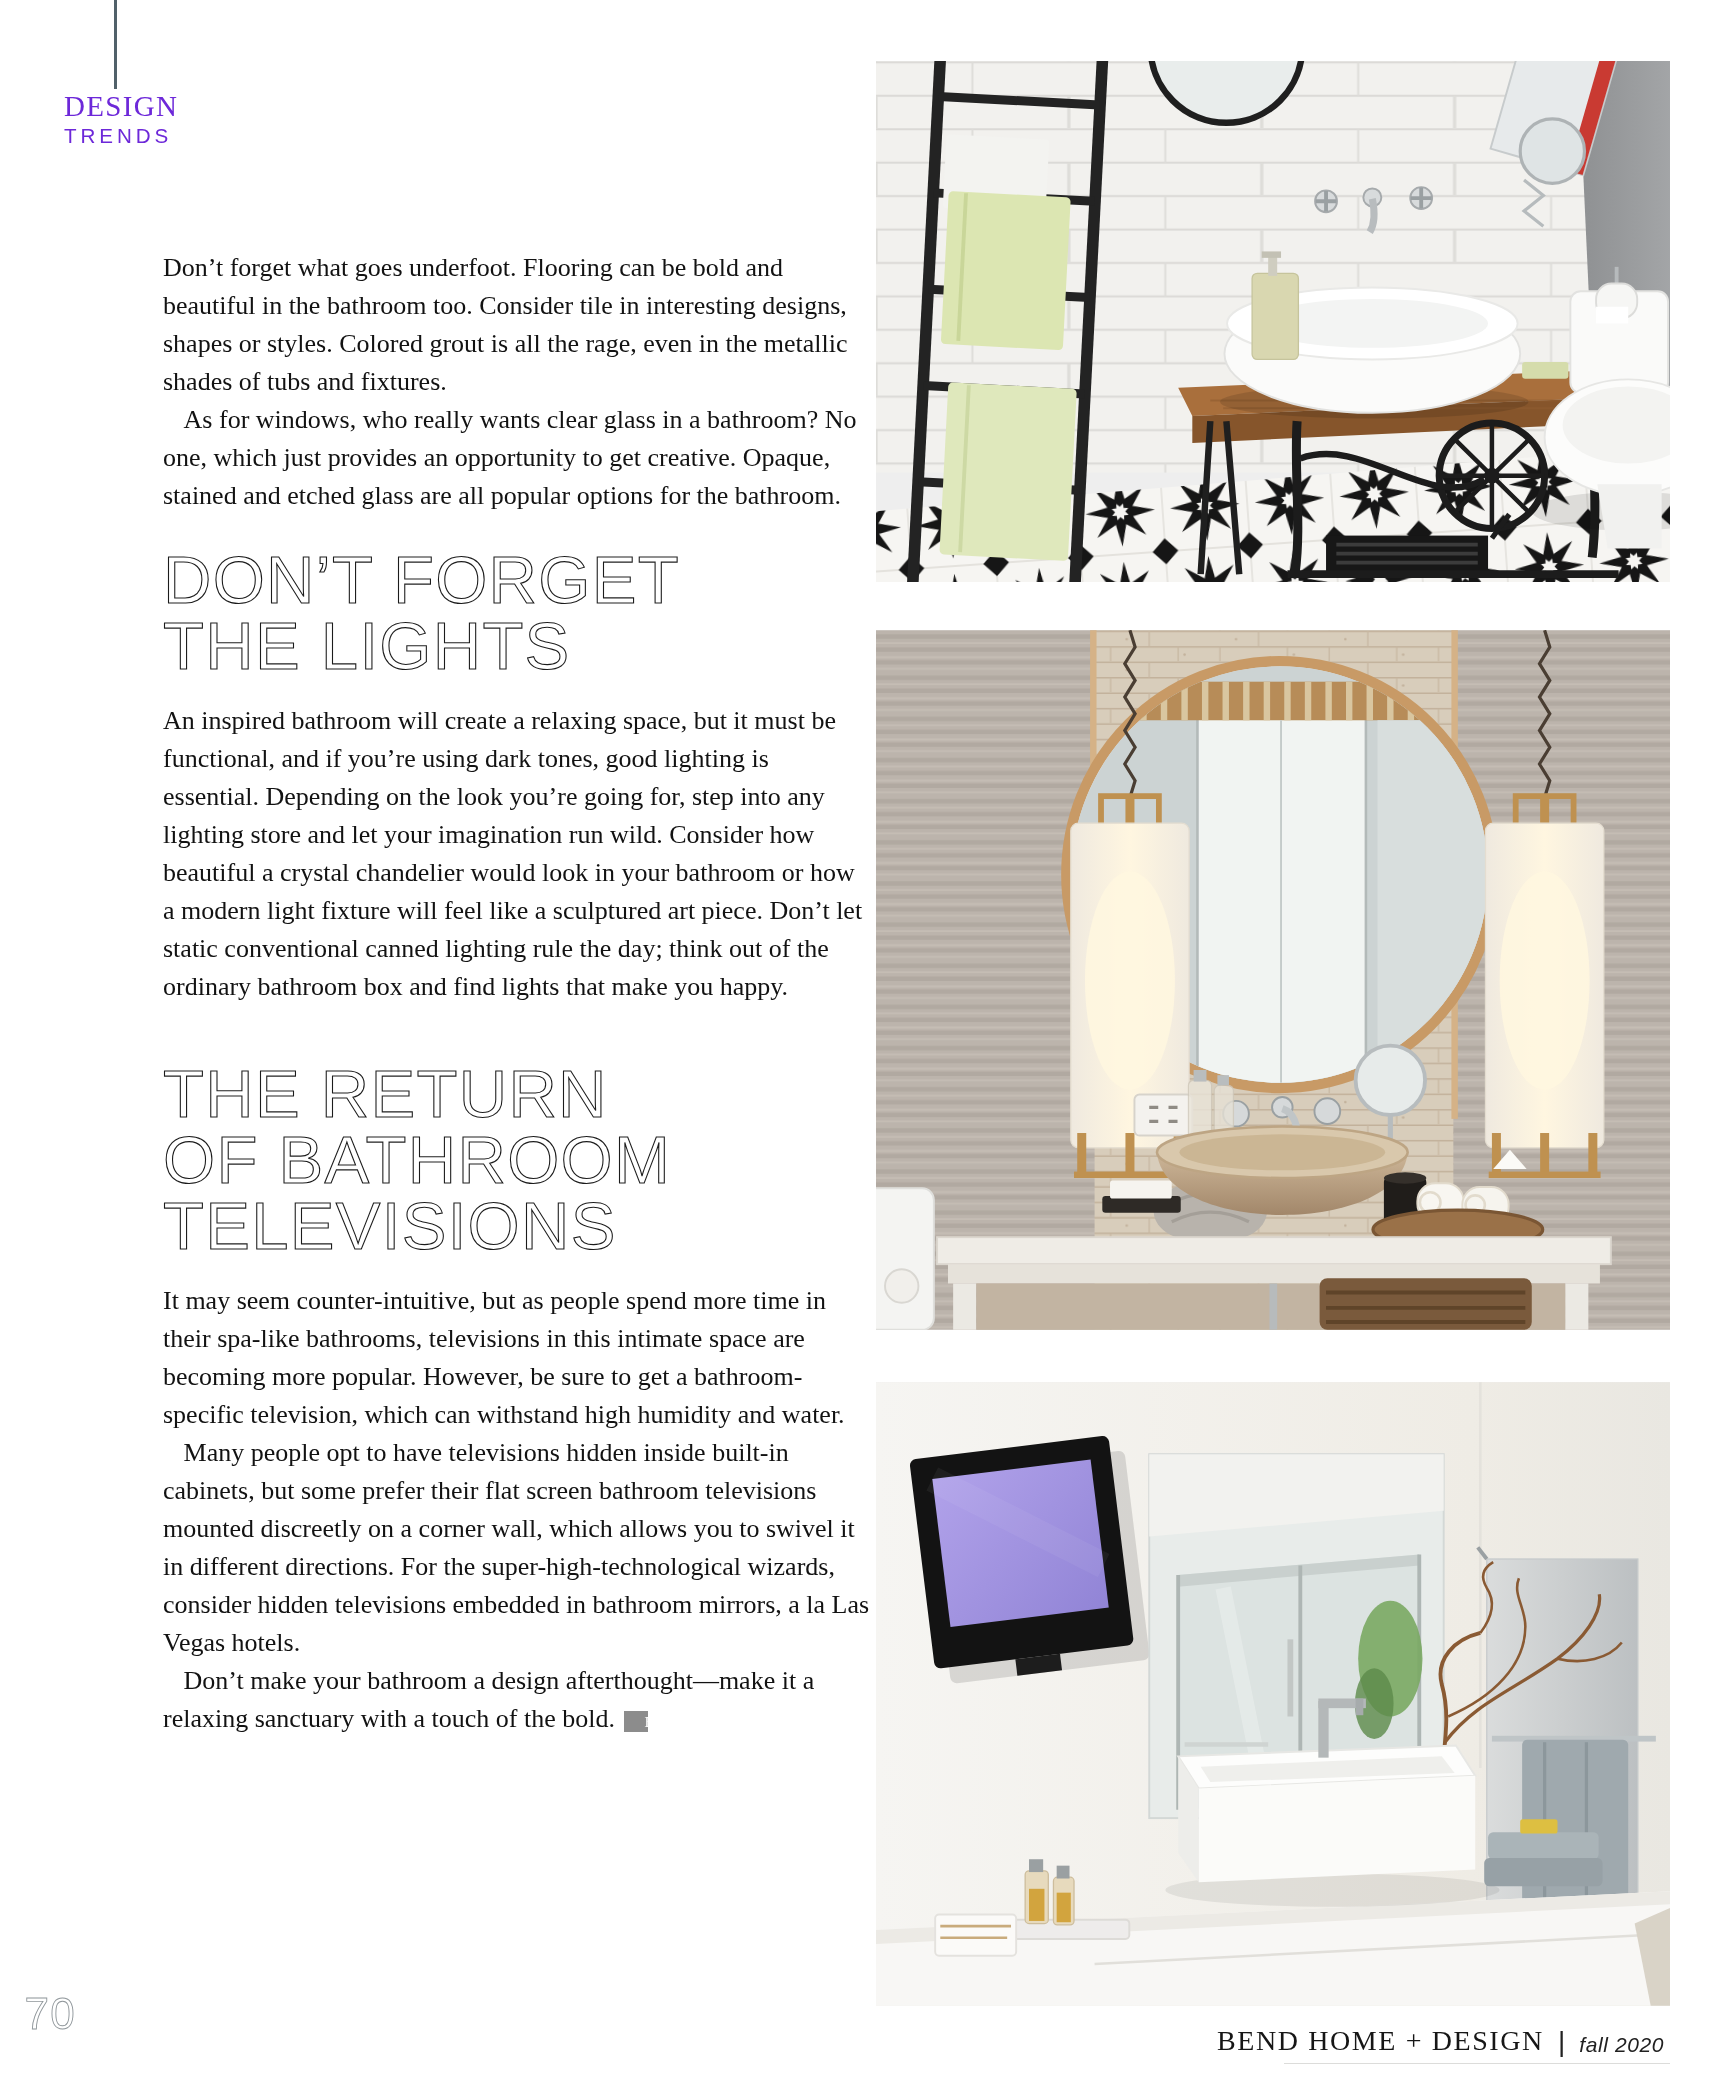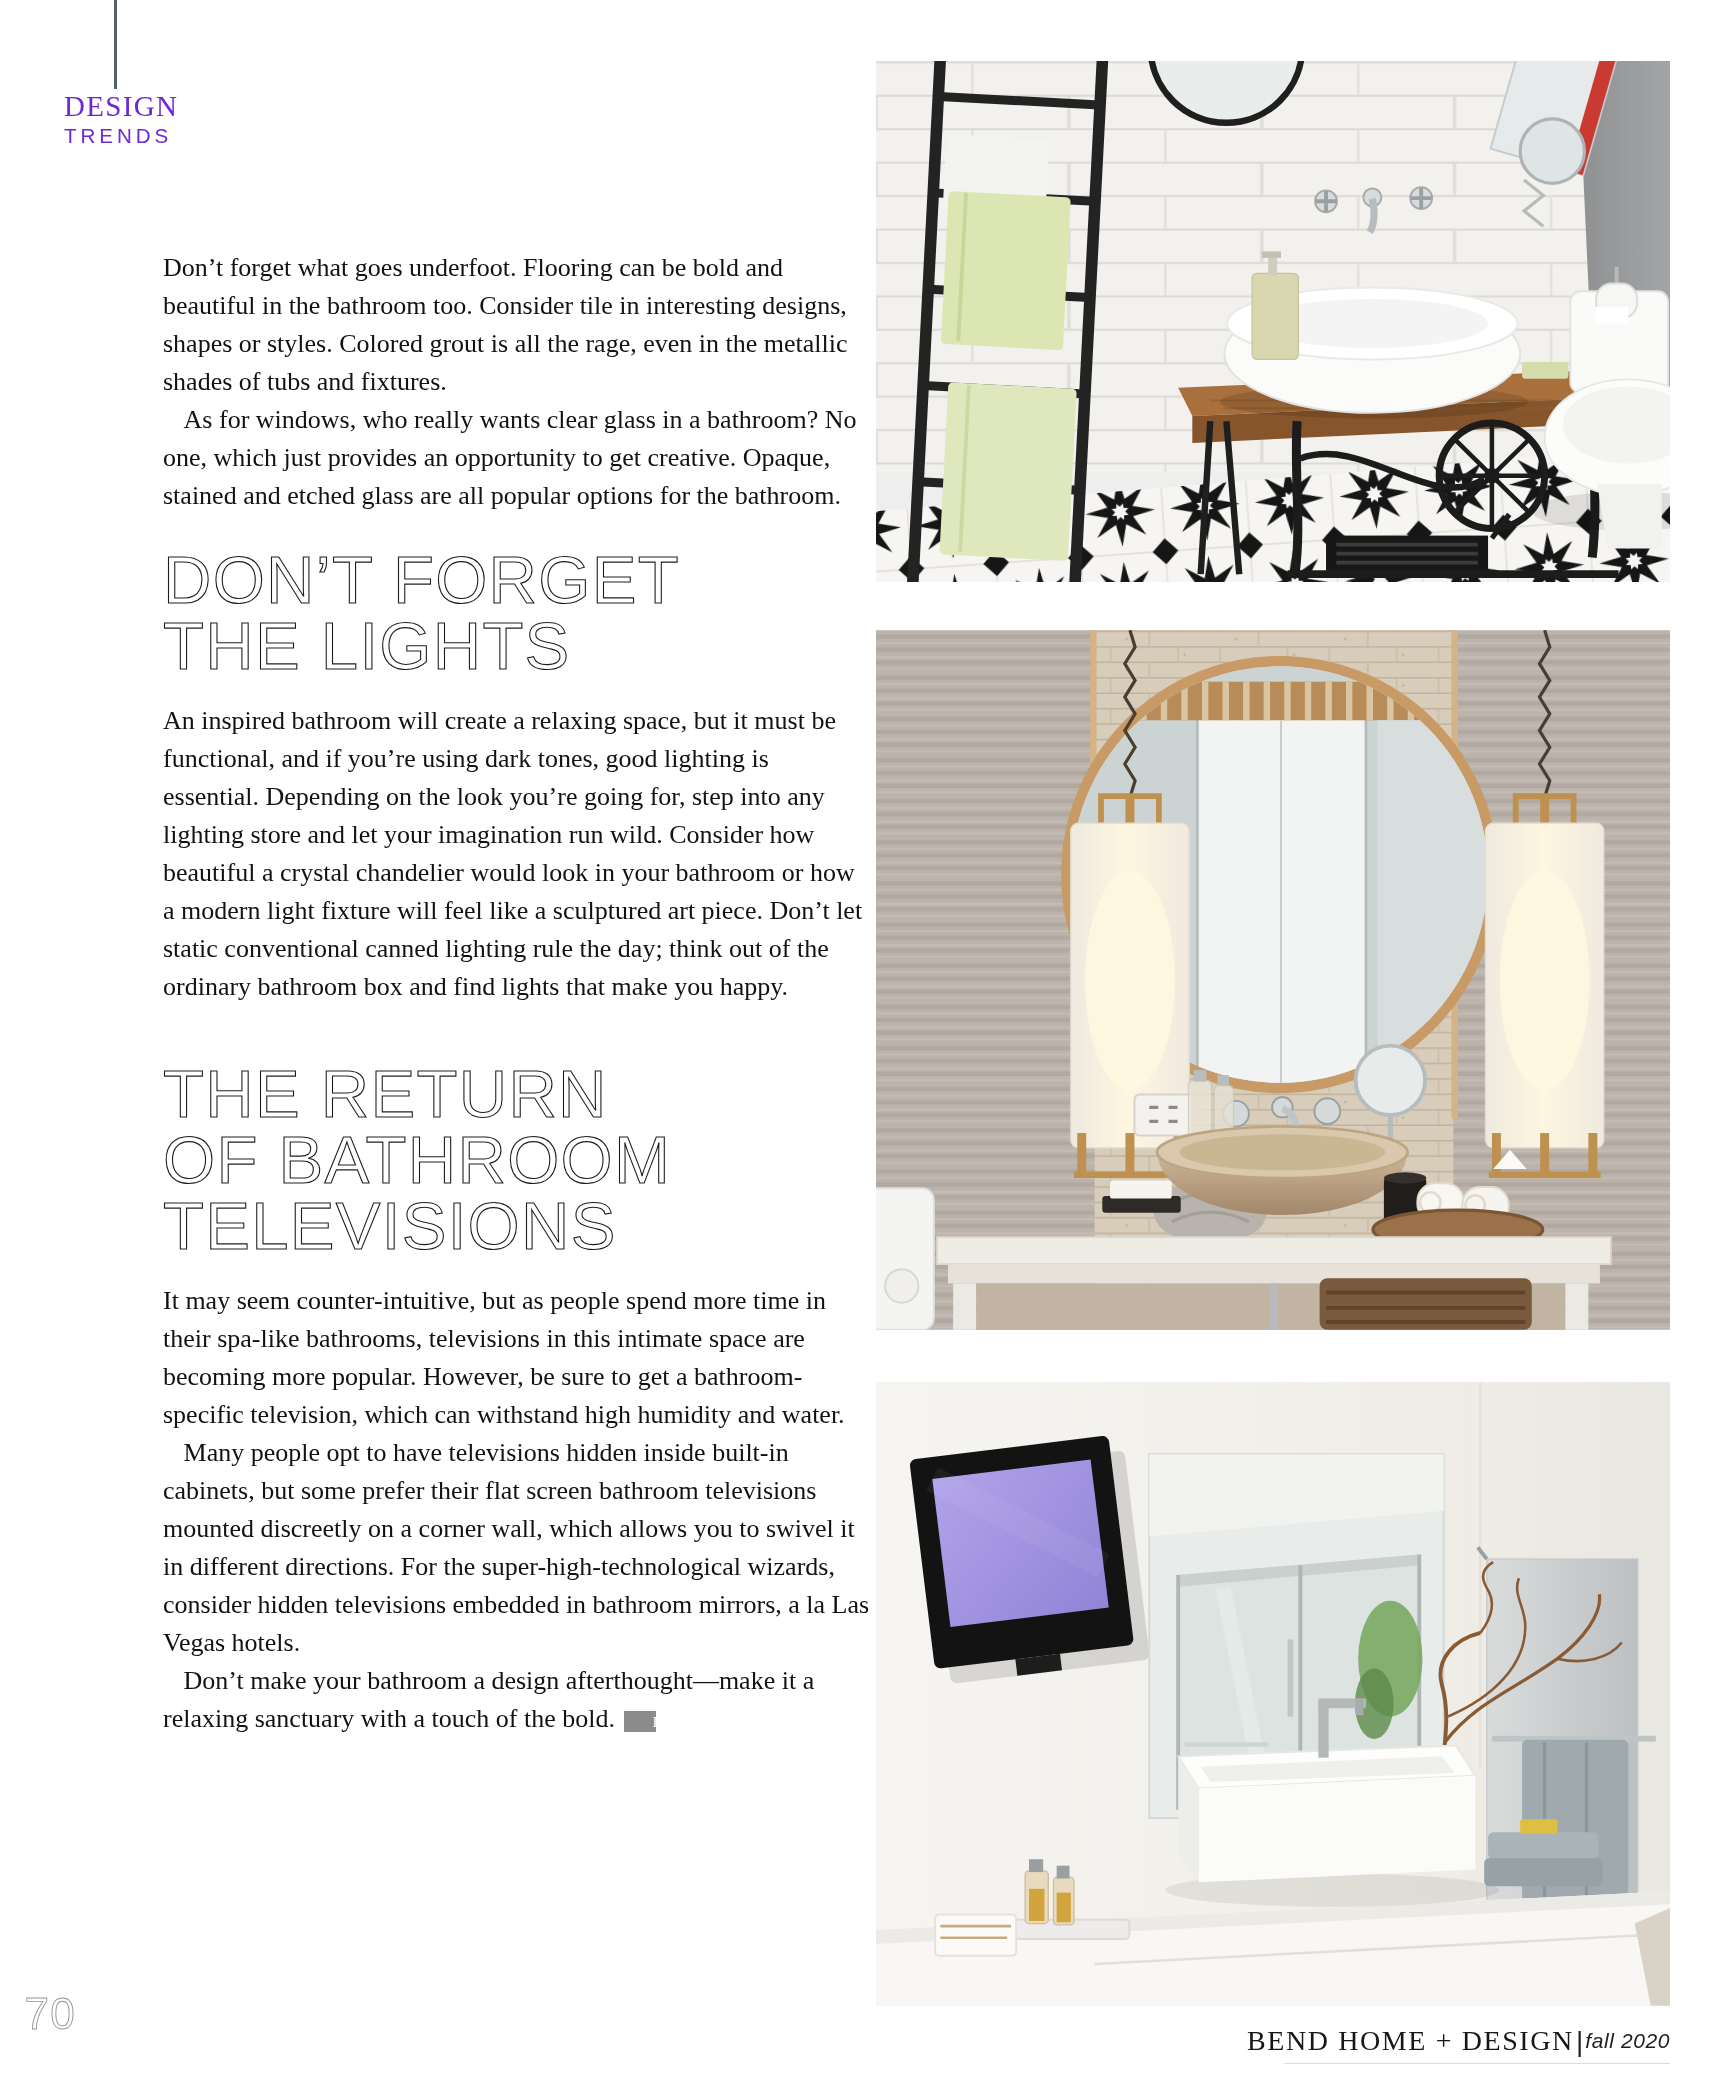--- a/index.html
+++ b/index.html
@@ -23,37 +23,37 @@
   @supports not (-webkit-text-stroke: 1px #000){ .display-heading{color:#2a2a2a;} }
   .bodycopy{font-family:"Liberation Serif",serif;font-size:26px;line-height:38px;color:#121212;margin-top:23px;}
   .bodycopy p{margin:0;}
   .bodycopy p.indent{text-indent:20.6px;}
   .h-s1{margin:0 0 11.6px 0;}
   .h-s2{margin:31.5px 0 0 0;}
   .h-s3{margin:55px 0 0 0;}
   .endmark{
     display:inline-block;width:24.4px;height:21px;background:#8c8c8c;color:#ffffff;
     font-family:"Liberation Serif",serif;font-size:15.4px;line-height:21px;text-align:center;
-    letter-spacing:0.6px;margin-left:9px;vertical-align:-0.6px;padding-left:8px;
+    letter-spacing:0.6px;margin-left:9px;vertical-align:-0.6px;
   }
   
   .photo{position:absolute;left:876px;width:794px;overflow:hidden;background:#eee;}
   .photo svg{display:block;}
   .photo1{top:61px;height:521px;}
   .photo2{top:630px;height:700px;}
   .photo3{top:1382px;height:624px;}
   
   .page-num{
     position:absolute;left:24.4px;top:1981px;
     font-family:"Liberation Sans",sans-serif;font-weight:100;font-size:44px;
     color:transparent;-webkit-text-stroke:0.9px #90979b;letter-spacing:1.3px;margin-top:8px;
   }
   @supports not (-webkit-text-stroke: 1px #000){ .page-num{color:#9aa0a4;} }
   .footer-right{
-    position:absolute;right:66px;top:2025px;display:flex;align-items:center;gap:2px;
+    position:absolute;right:72px;top:2025px;display:flex;align-items:flex-end;gap:14px;
   }
   .footer-right .mag{font-family:"Liberation Serif",serif;font-size:28px;letter-spacing:1.6px;color:#161616;}
   .footer-right .sep{font-family:"Liberation Sans",sans-serif;font-size:28px;font-weight:100;color:#222;transform:translateY(1.3px);}
   .footer-right .issue{font-family:"Liberation Sans",sans-serif;font-size:21px;color:#202020;letter-spacing:0.6px;font-style:italic;}
   .footer-rule{position:absolute;right:66px;top:2063px;width:386px;height:1.3px;background:#dcdcda;}
 </style>
 </head>
 <body>
 
 <div class="kicker-rule"></div>

